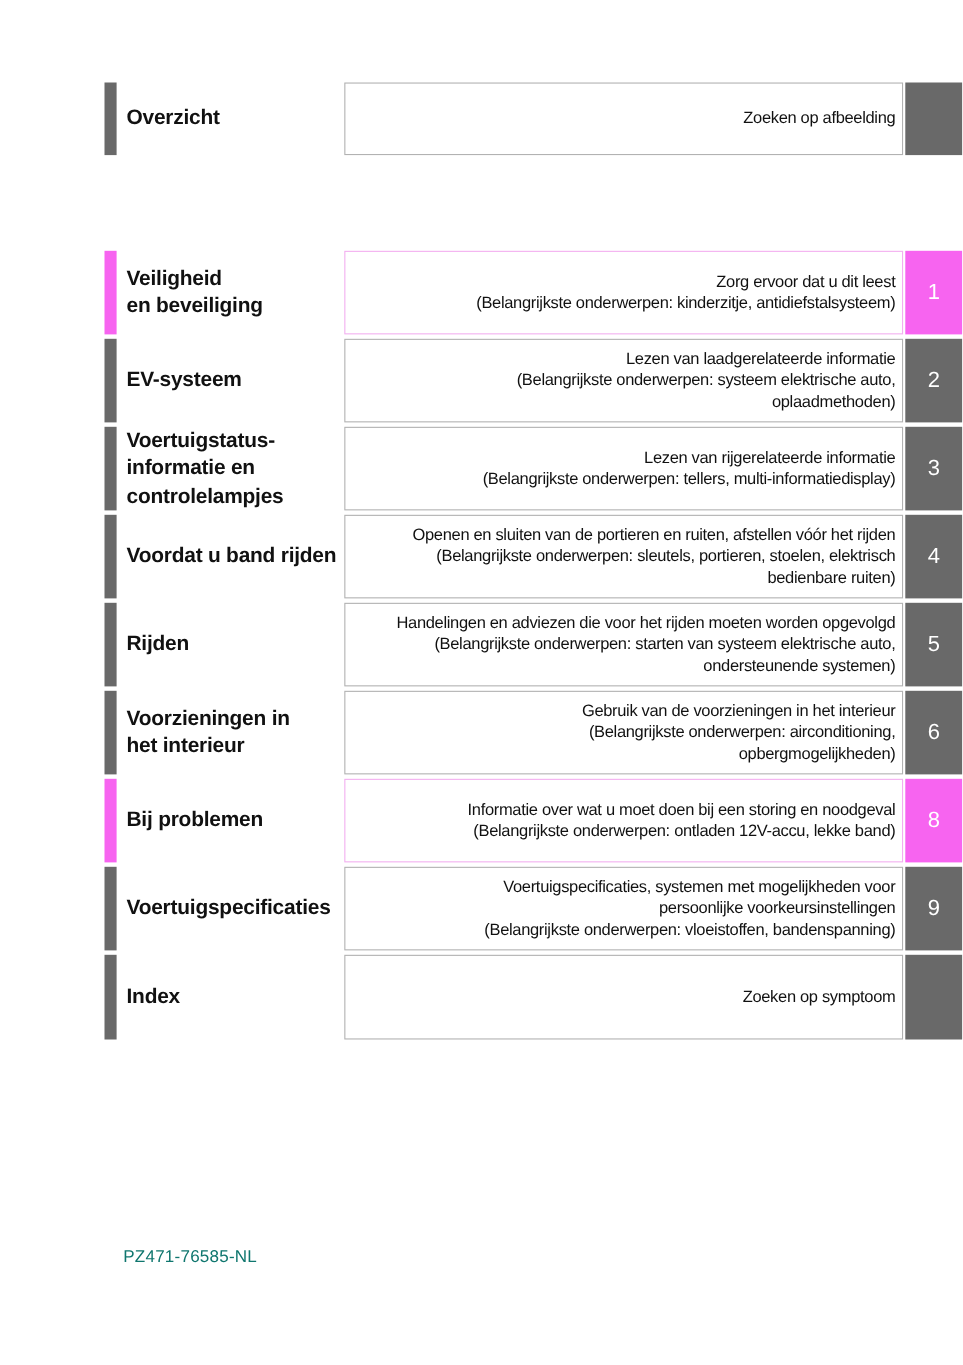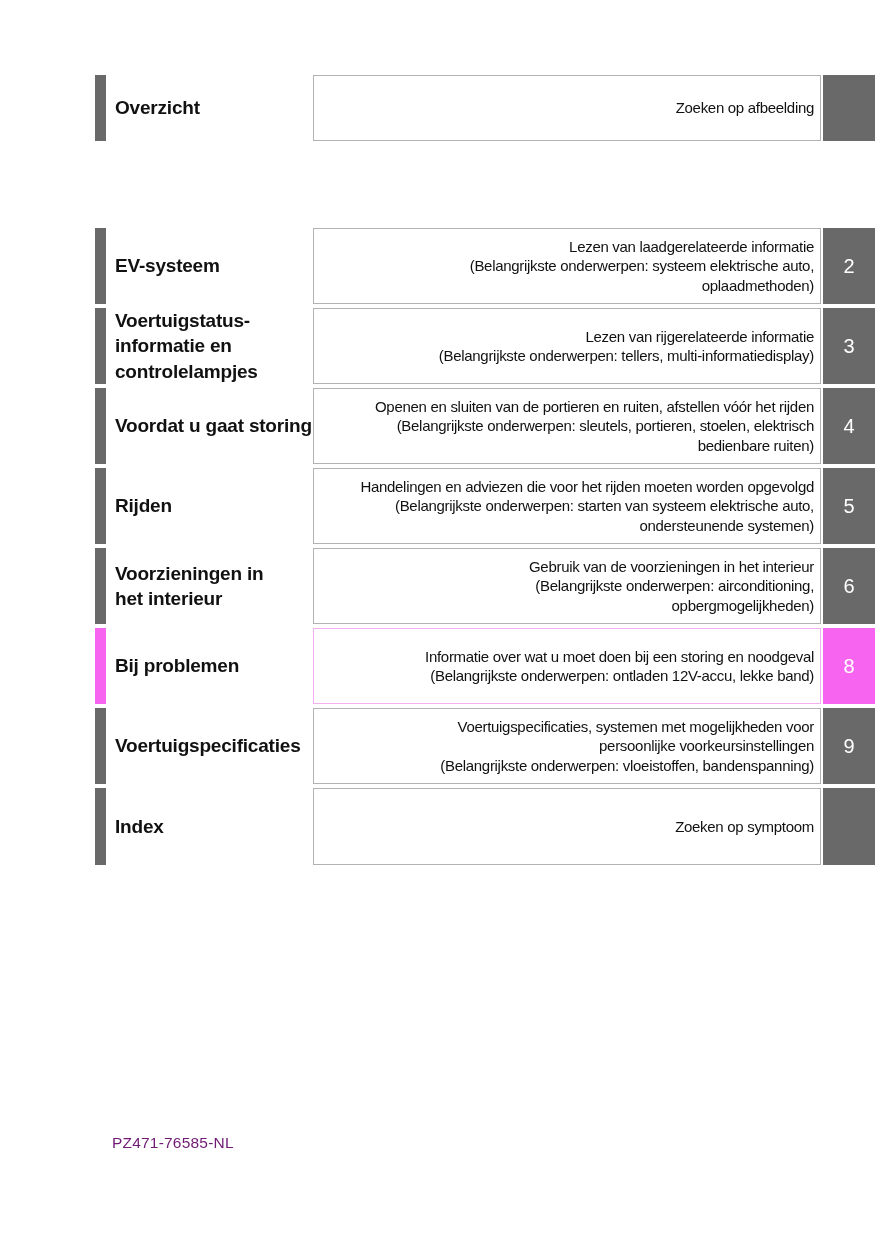--- a/index.html
+++ b/index.html
@@ -73,21 +73,21 @@
   .row[data-accent="pink"] .tab{background:var(--pink);}
 
   .index-right{flex:1;display:flex;flex-direction:column;gap:19px;min-width:0;}
   .index-sub{display:flex;flex:1;align-items:stretch;min-width:0;}
 
   .footer-code{
     position:absolute;
     left:112px;top:1134px;
     font-size:15.5px;
     letter-spacing:0.2px;
-    color:#701a75;
+    color:#0f766e;
   }
 </style>
 </head>
 <body>
 
 <div class="page">
   <div class="toc">
 
     <div class="row header-row" data-accent="gray">
       <div class="left">
@@ -95,20 +95,34 @@
         <div class="title">Overzicht</div>
       </div>
       <div class="box">
         <div class="desc">Zoeken op afbeelding</div>
       </div>
       <div class="tab">
         <span class="num"></span>
       </div>
     </div>
 
+    <div class="row section-row" data-accent="pink">
+      <div class="left">
+        <div class="bar"></div>
+        <div class="title">Veiligheid
+en beveiliging</div>
+      </div>
+      <div class="box">
+        <div class="desc">Zorg ervoor dat u dit leest
+(Belangrijkste onderwerpen: kinderzitje, antidiefstalsysteem)</div>
+      </div>
+      <div class="tab">
+        <span class="num">1</span>
+      </div>
+    </div>
 
     <div class="row section-row" data-accent="gray">
       <div class="left">
         <div class="bar"></div>
         <div class="title">EV-systeem</div>
       </div>
       <div class="box">
         <div class="desc">Lezen van laadgerelateerde informatie
 (Belangrijkste onderwerpen: systeem elektrische auto,
 oplaadmethoden)</div>
@@ -130,21 +144,21 @@
 (Belangrijkste onderwerpen: tellers, multi-informatiedisplay)</div>
       </div>
       <div class="tab">
         <span class="num">3</span>
       </div>
     </div>
 
     <div class="row section-row" data-accent="gray">
       <div class="left">
         <div class="bar"></div>
-        <div class="title">Voordat u gaat storing</div>
+        <div class="title">Voordat u band rijden</div>
       </div>
       <div class="box">
         <div class="desc">Openen en sluiten van de portieren en ruiten, afstellen vóór het rijden
 (Belangrijkste onderwerpen: sleutels, portieren, stoelen, elektrisch
 bedienbare ruiten)</div>
       </div>
       <div class="tab">
         <span class="num">4</span>
       </div>
     </div>

